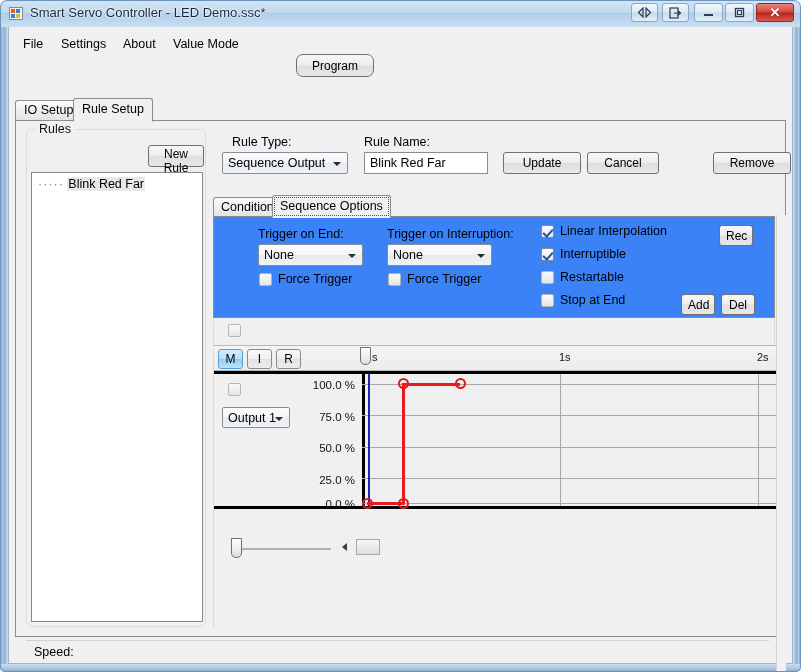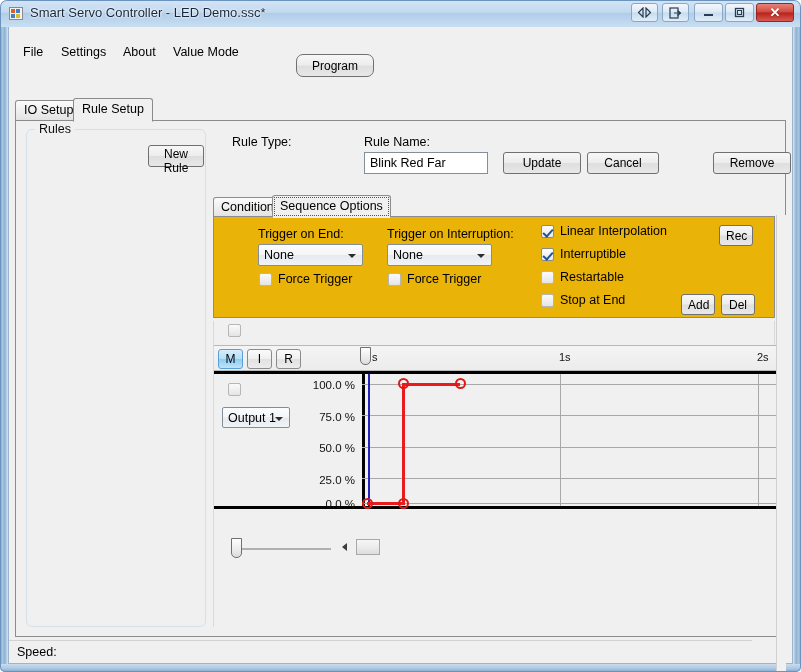--- a/index.html
+++ b/index.html
@@ -90,21 +90,21 @@
     position: absolute;
     left: 8px; top: 27px;
     width: 785px; height: 637px;
     background: #f0f0f0;
     border: 1px solid #9cb4cc;
     border-top: none;
   }
 
   
   #menubar {
-    position: absolute; left: 0; top: 12px;
+    position: absolute; left: 0; top: 4px;
     width: 783px; height: 24px;
     background: #f0f0f0;
   }
   .menu-item {
     position: absolute; top: 4px;
     font-size: 12.5px; color: #000;
     padding: 2px 6px; cursor: default;
   }
 
   
@@ -256,21 +256,21 @@
     z-index: 5; padding-top: 3px;
     outline: 1px dotted #555;
     outline-offset: -3px;
   }
   #itab-cond { left: 0; }
   #itab-seq { left: 59px; }
 
   #inner-tabpage {
     position: absolute; left: 197px; top: 95px;
     width: 562px; height: 102px;
-    background: #eab308;
+    background: #3b82f6;
     border: 1px solid #8c8c8c;
   }
 
   
   .cb {
     position: absolute;
     width: 13px; height: 13px;
     border: 1px solid #8a8a8a;
     border-radius: 2px;
     background: linear-gradient(to bottom, #fdfdfd 0%, #f3f3f3 50%, #e9e9e9 100%);
@@ -444,21 +444,21 @@
   
   #right-col {
     position: absolute; left: 760px; top: 94px;
     width: 10px; height: 516px;
     background: #f0f0f0;
     border-left: 1px solid #d0d0d0;
   }
 
   
   #statusbar {
-    position: absolute; left: 0; bottom: 0;
+    position: absolute; left: 17px; bottom: 0;
     width: 743px; height: 23px;
     background: #f0f0f0;
     border-top: 1px solid #d2d2d2;
   }
   #status-text {
     position: absolute; left: 8px; top: 4px;
     font-size: 12.5px; color: #000;
   }
 </style>
 </head>
@@ -522,23 +522,33 @@
     <div id="main-tabstrip">
       <div class="mtab" id="mtab-io">IO Setup</div>
       <div class="mtab sel" id="mtab-rule">Rule Setup</div>
     </div>
 
     <div id="main-tabpage">
 
       <div id="rules-group">
         <div id="rules-legend">Rules</div>
         <button id="new-rule-button">New Rule</button>
+        <div id="rules-tree">
+          <div id="tree-item-0">
+            <span class="tree-dash">·····</span>
+            <span class="tree-label">Blink Red Far</span>
+          </div>
+        </div>
       </div>
 
       <div class="field-label" style="left:206px; top:14px;margin-left:10px;">Rule Type:</div>
+      <div class="combo" style="left:206px; top:31px; width:126px; height:22px;">
+        <span class="ctext">Sequence Output</span>
+        <span class="carrow"></span>
+      </div>
 
       <div class="field-label" style="left:348px; top:14px;">Rule Name:</div>
       <input class="textbox" style="left: 348px; top: 31px; width: 124px; height: 22px;" type="text" value="Blink Red Far">
 
       <button class="btn" style="left:487px; top:31px; width:78px; height:22px;">Update</button>
       <button class="btn" style="left:571px; top:31px; width:72px; height:22px;">Cancel</button>
       <button class="btn" style="left:697px; top:31px; width:78px; height:22px;">Remove</button>
 
       <div id="inner-tabstrip">
         <div class="itab" id="itab-cond">Conditions</div>

